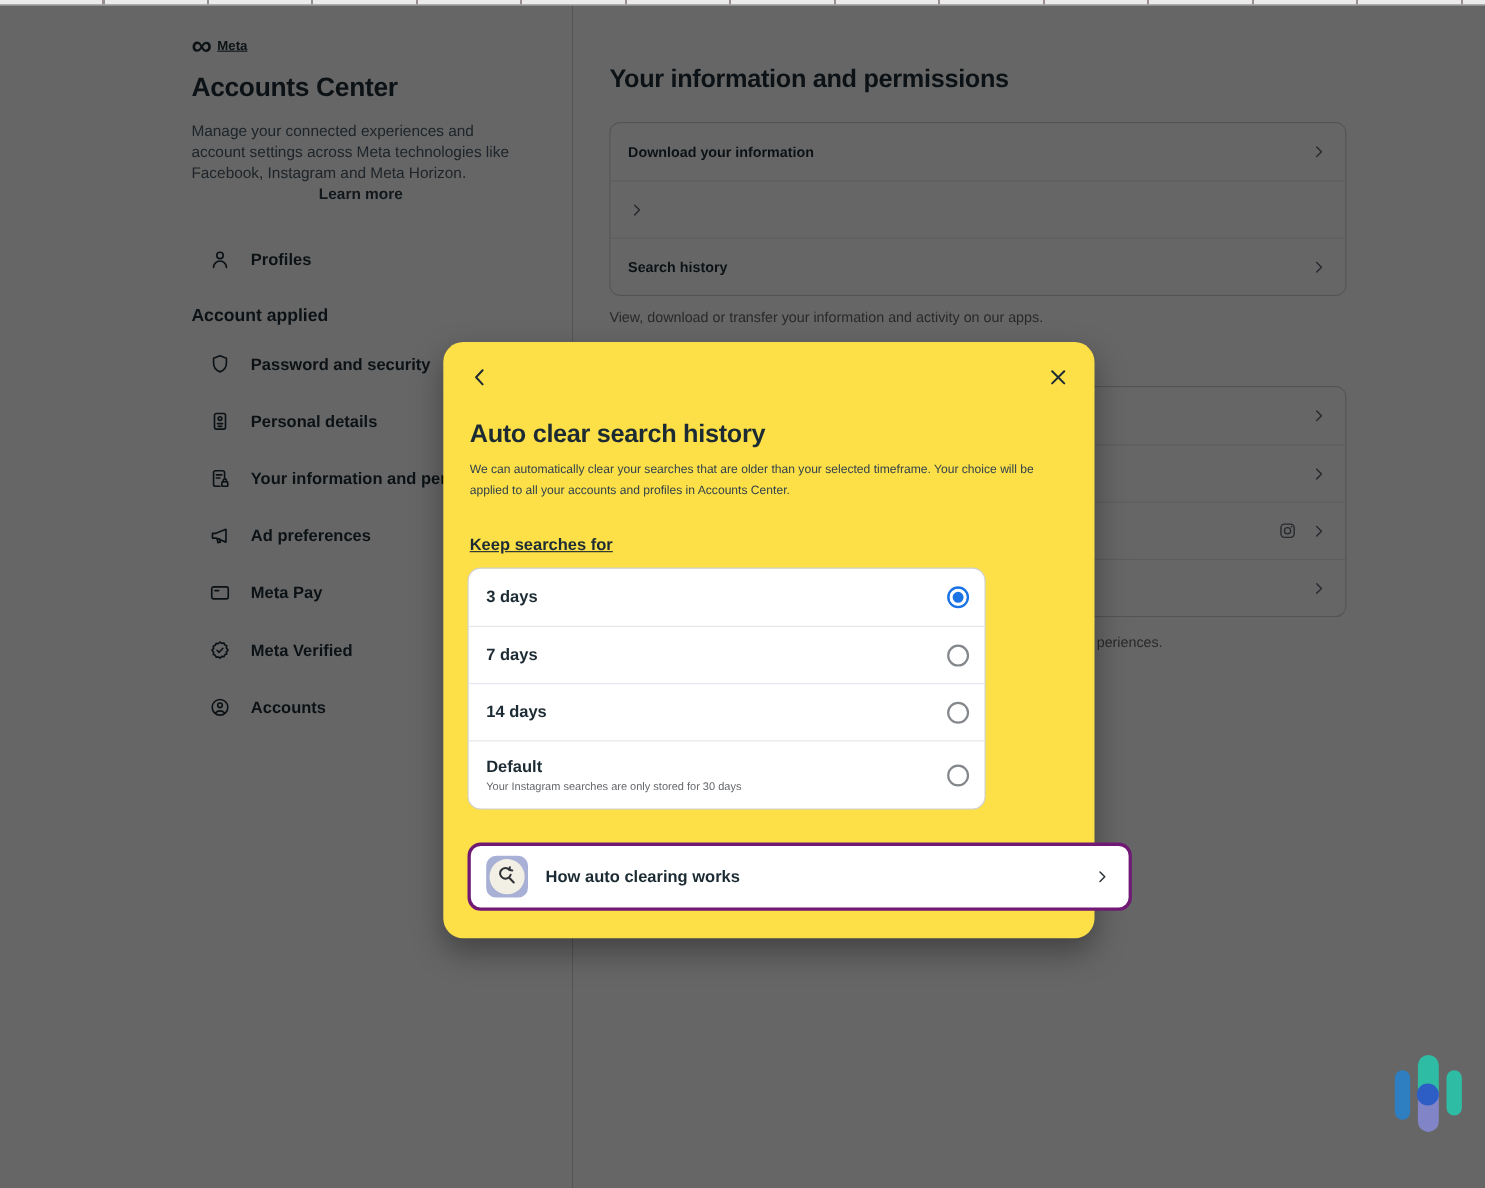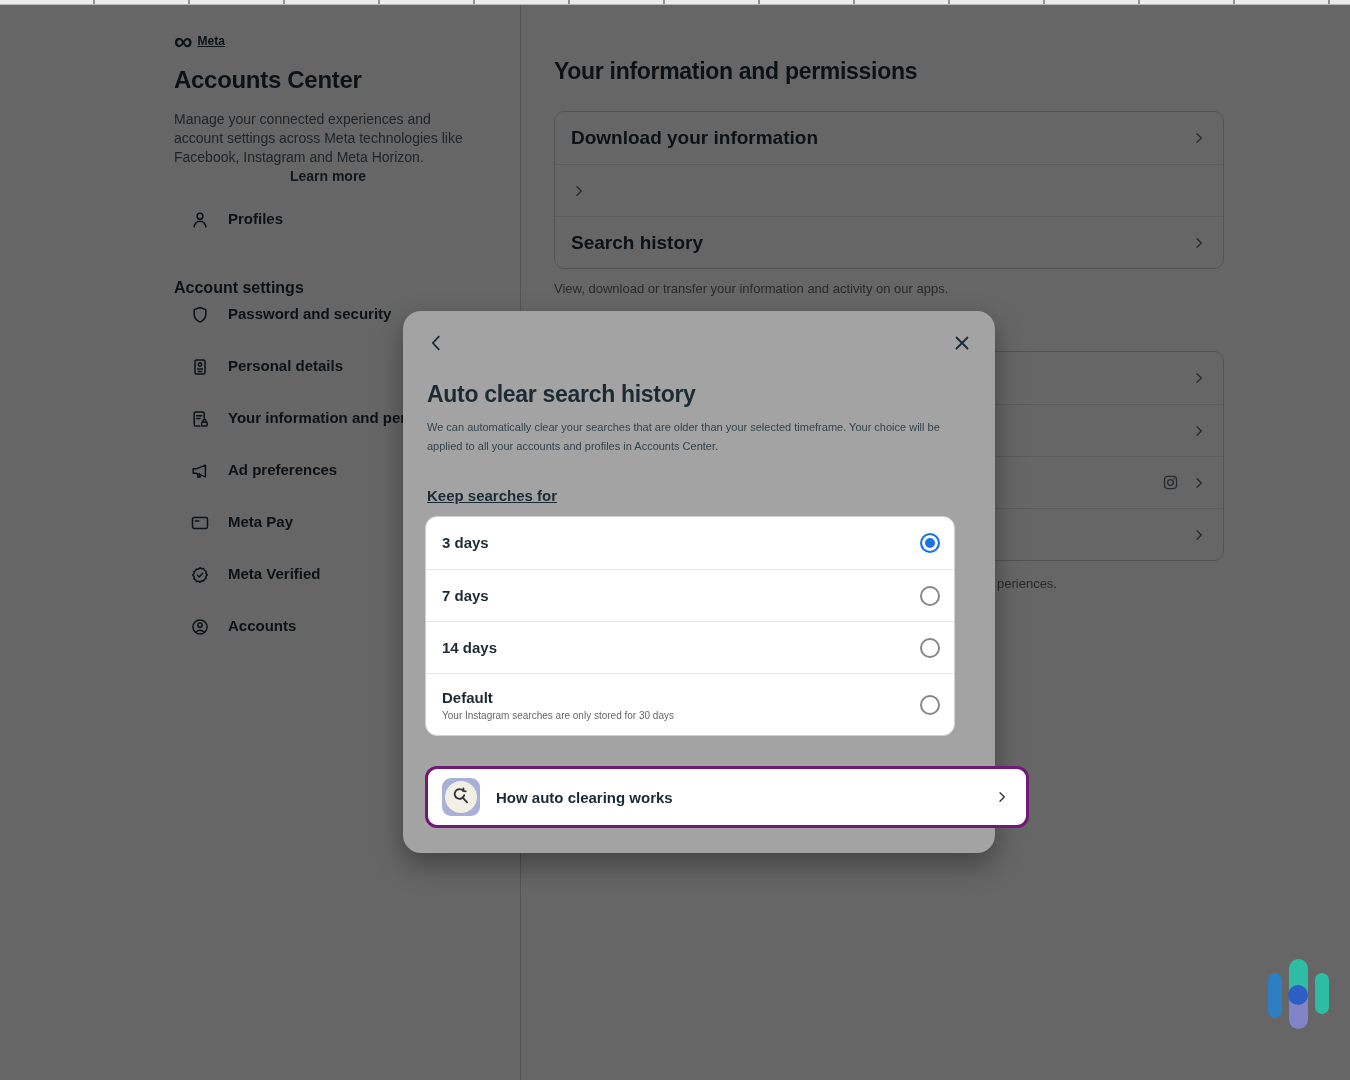--- a/index.html
+++ b/index.html
@@ -17,52 +17,52 @@
   .page{position:absolute;inset:0;background:#fff;}
   .sidebar{position:absolute;left:0;top:0;width:521px;height:1080px;background:#fff;
     border-right:1px solid #cfd3d8;padding:30px 20px 0 174px;}
   .brand{display:flex;align-items:center;height:22px;margin-bottom:14px;}
   .brand-infinity{font-size:26px;font-weight:700;line-height:18px;margin-right:5px;}
   .brand-name{font-size:12px;font-weight:700;text-decoration:underline;}
   .sb-title{font-size:24px;font-weight:700;letter-spacing:-0.3px;margin:0 0 16px 0;}
   .sb-desc{font-size:14px;line-height:19px;color:#4b5b66;width:308px;}
   .sb-learn{font-size:14px;line-height:19px;font-weight:700;color:#2d3b44;cursor:pointer;text-align:center;}
   .nav{margin-top:24px;}
-  .nav-item{display:flex;align-items:flex-start;height:52px;cursor:pointer;}
+  .nav-item{display:flex;align-items:center;height:52px;cursor:pointer;}
   .nav-item .icon{width:20px;height:20px;margin-left:16px;margin-right:18px;flex:0 0 auto;}
   .nav-label{font-size:15px;font-weight:600;white-space:nowrap;}
   .sb-section{font-size:16px;font-weight:700;margin:17px 0 8px 0;}
 
   
   .main{position:absolute;left:521px;top:0;width:829px;height:1080px;background:#fff;
     padding:58px 0 0 33px;}
   .main-title{font-size:23px;font-weight:700;letter-spacing:-0.3px;margin:0 0 26px 0;}
   .card{width:670px;background:#fff;border:1px solid #ced0d4;border-radius:10px;overflow:hidden;}
   .card .row{display:flex;align-items:center;height:52px;padding:0 16px;cursor:pointer;background:#fff;}
   .card .row + .row{border-top:1px solid #e2e5e9;}
-  .row-label{font-size:19px;font-weight:600;flex:1;white-space:nowrap;overflow:hidden;}
+  .row-label{font-size:13px;font-weight:600;flex:1;white-space:nowrap;overflow:hidden;}
   .chev{width:16px;height:16px;flex:0 0 auto;}
   .chev svg{stroke:#5f6673;fill:none;stroke-width:2;stroke-linecap:round;stroke-linejoin:round;}
   .ig-icon{width:17px;height:17px;margin-right:12px;flex:0 0 auto;}
   .ig-icon svg{stroke:#5f6673;fill:none;stroke-width:1.8;}
   .caption{font-size:13px;color:#65676b;margin-top:12px;width:670px;}
   .card2{margin-top:55px;}
   .caption-frag{margin-top:15px;padding-left:443px;}
 
   
   .overlay{position:absolute;inset:0;background:rgba(0,0,0,0.60);z-index:100;}
-  .modal{position:absolute;left:403px;top:311px;width:592px;height:542px;background:#a3a3a3;
+  .modal{position:absolute;left:403px;top:311px;width:592px;height:542px;background:#fde047;
     border-radius:18px;z-index:200;box-shadow:0 12px 28px rgba(0,0,0,0.35);padding:21px 22px 24px 22px;}
   .modal-header{display:flex;justify-content:space-between;align-items:center;height:22px;}
   .hbtn{width:22px;height:22px;cursor:pointer;}
   .hbtn svg{stroke:#1c2b33;fill:none;stroke-width:2;stroke-linecap:round;stroke-linejoin:round;}
   .modal-title{font-size:23px;font-weight:700;letter-spacing:-0.3px;margin:27px 0 0 2px;}
   .modal-desc{font-size:11px;line-height:19px;color:#33424c;margin:10px 0 0 2px;width:535px;}
   .keep-label{font-size:15px;font-weight:700;margin:31px 0 0 2px;text-decoration:underline;}
-  .opt-card{margin-top:12px;width:530px;border:1px solid #ced0d4;border-radius:12px;overflow:hidden;background:#fff;}
+  .opt-card{margin-top:12px;width:471px;border:1px solid #ced0d4;border-radius:12px;overflow:hidden;background:#fff;}
   .opt-row{display:flex;align-items:center;min-height:52px;padding:0 14px 0 16px;cursor:pointer;}
   .opt-row + .opt-row{border-top:1px solid #e2e5e9;}
   .opt-row.tall{min-height:62px;padding-top:9px;padding-bottom:9px;}
   .opt-text{flex:1;}
   .opt-label{font-size:15px;font-weight:600;}
   .opt-sub{font-size:10px;color:#65676b;margin-top:3px;}
   .radio{width:20px;height:20px;border-radius:50%;border:2px solid #84878c;flex:0 0 auto;}
   .radio[data-selected="true"]{border-color:#1b74e4;background:#1b74e4;box-shadow:inset 0 0 0 3px #fff;}
   .footer-card{margin-top:30px;width:604px;height:62px;border:3px solid #701a75;border-radius:12px;
     display:flex;align-items:center;padding:0 16px 0 14px;cursor:pointer;background:#fff;}
@@ -103,21 +103,21 @@
       <div class="nav-item">
         <span class="icon">
           <svg width="20" height="20" viewBox="0 0 24 24">
               <circle cx="12" cy="7.5" r="3.5"></circle>
               <path d="M5 20.5a7 7 0 0 1 14 0"></path>
             </svg>
         </span>
         <span class="nav-label">Profiles</span>
       </div>
 
-      <div class="sb-section">Account settings</div>
+      <div class="sb-section">Account applied</div>
 
       <div class="nav-item">
         <span class="icon">
           <svg width="20" height="20" viewBox="0 0 24 24">
               <path d="M12 3l7 2.6v4.9c0 4.9-2.9 8.4-7 10-4.1-1.6-7-5.1-7-10V5.6z"></path>
             </svg>
         </span>
         <span class="nav-label">Password and security</span>
       </div>
       <div class="nav-item">

